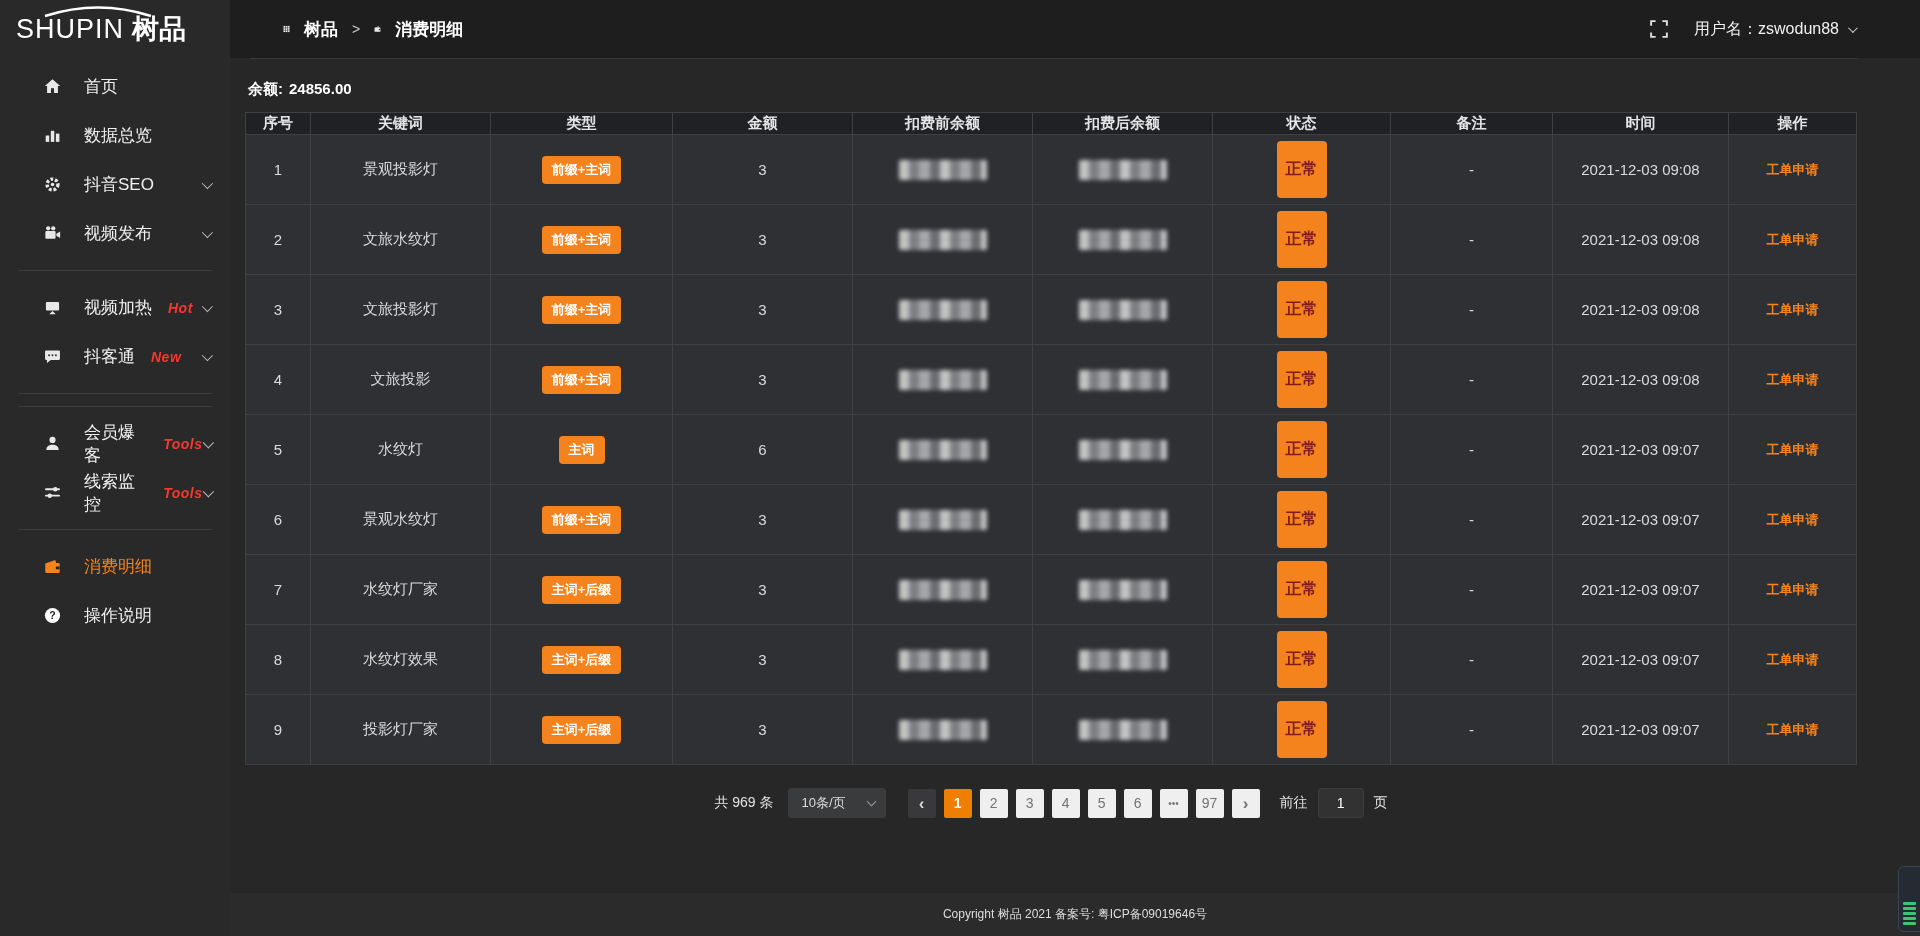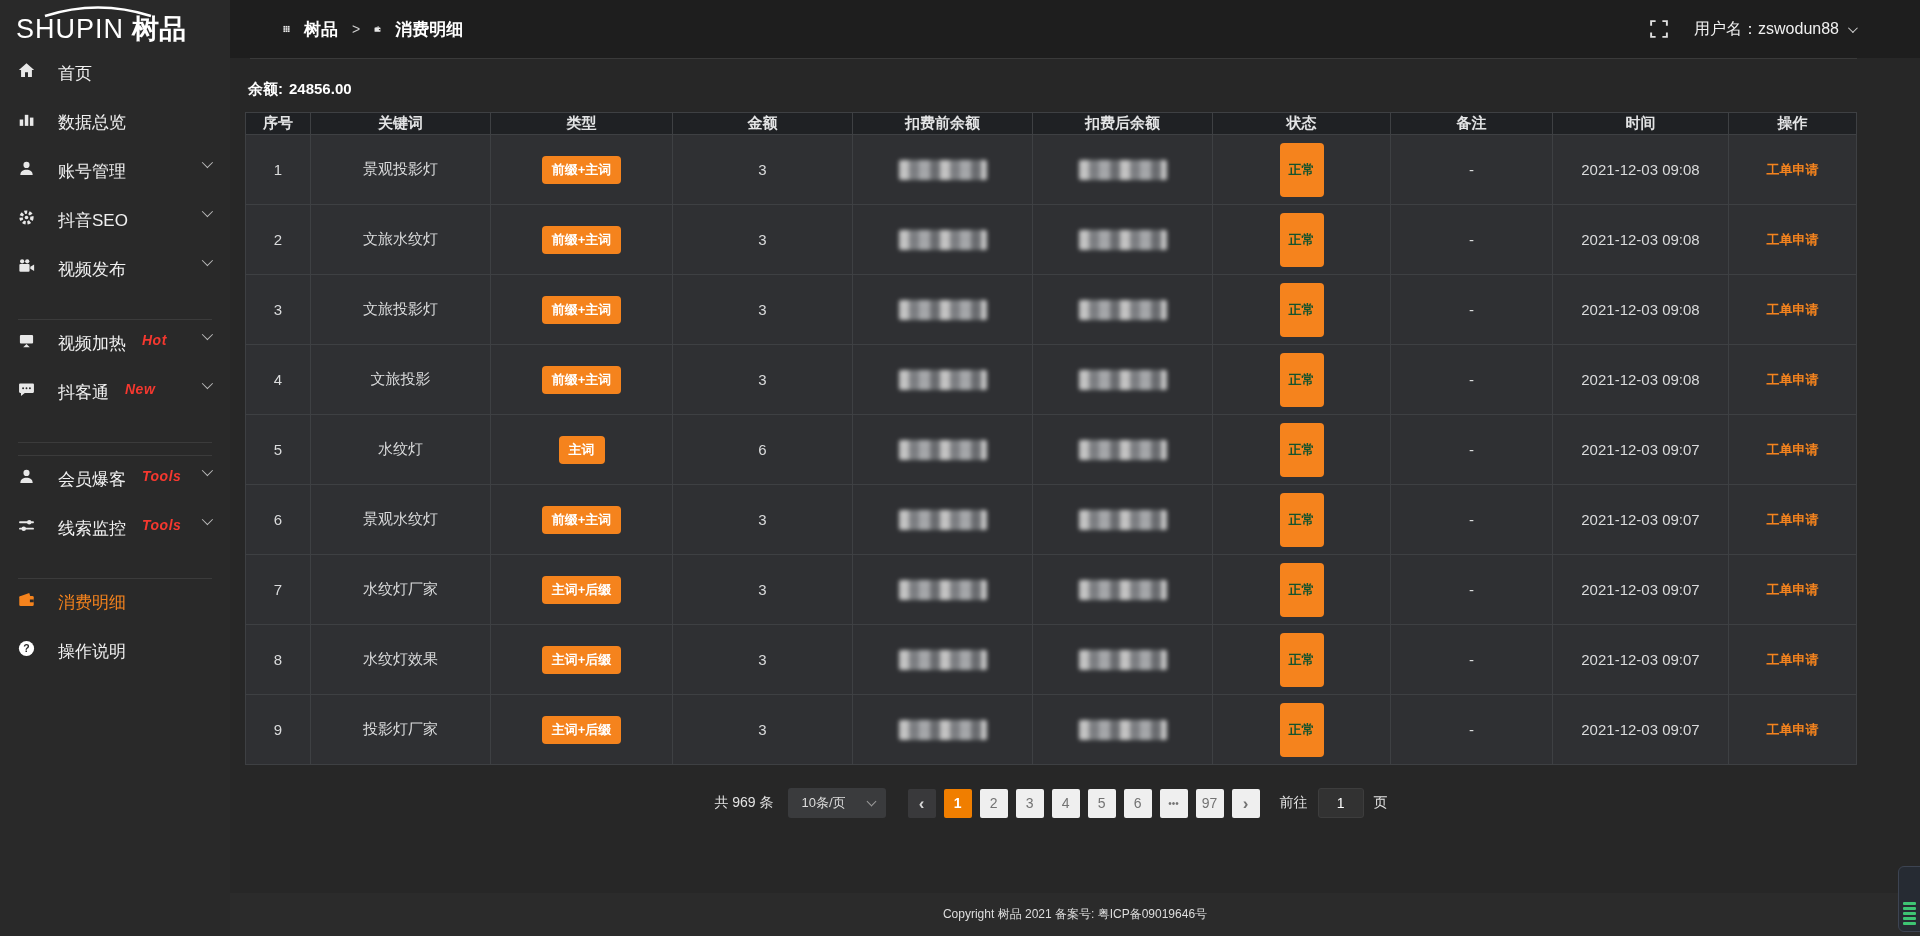--- a/index.html
+++ b/index.html
@@ -6,21 +6,21 @@
   html,body { width:1920px; height:936px; overflow:hidden; }
   body { background:#272727; font-family:"Liberation Sans","DejaVu Sans",sans-serif; color:#e6e6e6; position:relative; }
 
   
   .sidebar { position:absolute; left:0; top:0; bottom:0; width:230px; background:#292929; z-index:3; }
   .logo { height:58px; display:flex; align-items:center; padding-left:16px; position:relative; }
   .logo-arc { position:absolute; left:42px; top:5px; }
   .logo-en { font-size:27px; font-weight:400; letter-spacing:1px; color:#fff; }
   .logo-cn { font-size:27px; font-weight:700; color:#fff; margin-left:8px; }
   .menu { padding-top:4px; }
-  .menu-item { height:49px; display:flex; align-items:flex-start; padding:0 20px 0 18px; color:#f0f0f0; font-size:17px; cursor:pointer; }
+  .menu-item { height:49px; display:flex; align-items:center; padding:0 20px 0 44px; color:#f0f0f0; font-size:17px; cursor:pointer; }
   .menu-item .mi-icon { width:20px; height:17px; margin-right:20px; display:flex; align-items:center; color:#e8e8e8; flex:none; }
   .menu-item .mi-icon svg { width:17px; height:17px; }
   .menu-item.active { color:#F5831D; }
   .menu-item.active .mi-icon { color:#F5831D; }
   .mi-badge { font-style:italic; font-weight:700; font-size:14px; margin-left:16px; letter-spacing:.5px; }
   .chev { margin-left:auto; width:8px; height:8px; border-right:1.6px solid #b9b9b9; border-bottom:1.6px solid #b9b9b9; transform:rotate(45deg) translateY(-2px); }
   .menu-divider { height:1px; background:#3b3b3b; margin:12px 18px; }
 
   
   .topbar { position:absolute; left:230px; right:0; top:0; height:58px; background:#1E1E1E; display:flex; align-items:center; padding:0 65px 0 53px; z-index:2; }
@@ -36,21 +36,21 @@
 
   
   .main { position:absolute; left:230px; right:0; top:59px; bottom:43px; padding:21px 63px 0 15px; }
   .balance { font-size:15px; font-weight:700; color:#fff; margin-left:3px; }
   .balance b { margin-left:6px; }
 
   table.data-table { width:100%; border-collapse:collapse; table-layout:fixed; margin-top:13px; }
   .data-table th { height:22px; background:#1F2124; border:1px solid #3E4043; font-size:15px; font-weight:700; color:#E3E4E5; text-align:center; }
   .data-table td { height:70px; background:#2F3033; border:1px solid #3E4043; font-size:15px; color:#DADBDC; text-align:center; }
   .tag-badge { display:inline-block; background:#F5831D; color:#fff; font-size:13px; padding:5px 10px; border-radius:4px; font-weight:700; }
-  .status-badge { display:inline-block; background:#F5831D; color:#14532d; font-size:13px; padding:18px 9px; border-radius:4px; font-weight:700; }
+  .status-badge { display:inline-block; background:#F5831D; color:#7f1d1d; font-size:16px; padding:18px 9px; border-radius:4px; font-weight:700; }
   .action-link { color:#F5831D; font-size:13px; font-weight:700; text-decoration:none; cursor:pointer; }
   .blur-block { width:88px; height:20px; margin:0 auto; border-radius:2px; filter:blur(2.2px);
     background:
       repeating-linear-gradient(90deg, rgba(205,205,205,.9) 0 10px, rgba(128,130,134,.9) 10px 20px, rgba(172,174,177,.9) 20px 31px, rgba(108,110,114,.9) 31px 41px),
       repeating-linear-gradient(0deg, rgba(165,165,165,.55) 0 7px, rgba(115,115,119,.55) 7px 14px);
   }
 
   
   .pagination { margin-top:23px; display:flex; align-items:center; justify-content:center; font-size:14px; color:#E2E2E2; }
   .pg-total { margin-right:14px; }
@@ -94,30 +94,20 @@
       </div>
       <div class="menu-item">
         <span class="mi-icon">
           <svg viewBox="0 0 16 16" fill="currentColor">
             <rect x="1.6" y="8" width="3.3" height="6"></rect>
             <rect x="6.4" y="3.6" width="3.3" height="10.4"></rect>
             <rect x="11.2" y="6.2" width="3.3" height="7.8"></rect>
           </svg>
         </span>
         <span class="mi-label">数据总览</span>
-      </div>
-      <div class="menu-item">
-        <span class="mi-icon">
-          <svg viewBox="0 0 16 16" fill="currentColor">
-            <circle cx="8" cy="4.6" r="2.9"></circle>
-            <path d="M2.2 14c0-3.2 2.6-4.8 5.8-4.8s5.8 1.6 5.8 4.8z"></path>
-          </svg>
-        </span>
-        <span class="mi-label">账号管理</span>
-        <span class="chev"></span>
       </div>
       <div class="menu-item">
         <span class="mi-icon">
           <svg viewBox="0 0 16 16">
             <circle cx="8" cy="8" r="5.1" fill="none" stroke="currentColor" stroke-width="3.2" stroke-dasharray="2.6 1.7"></circle>
             <circle cx="8" cy="8" r="1.7" fill="currentColor"></circle>
           </svg>
         </span>
         <span class="mi-label">抖音SEO</span>
         <span class="chev"></span>

